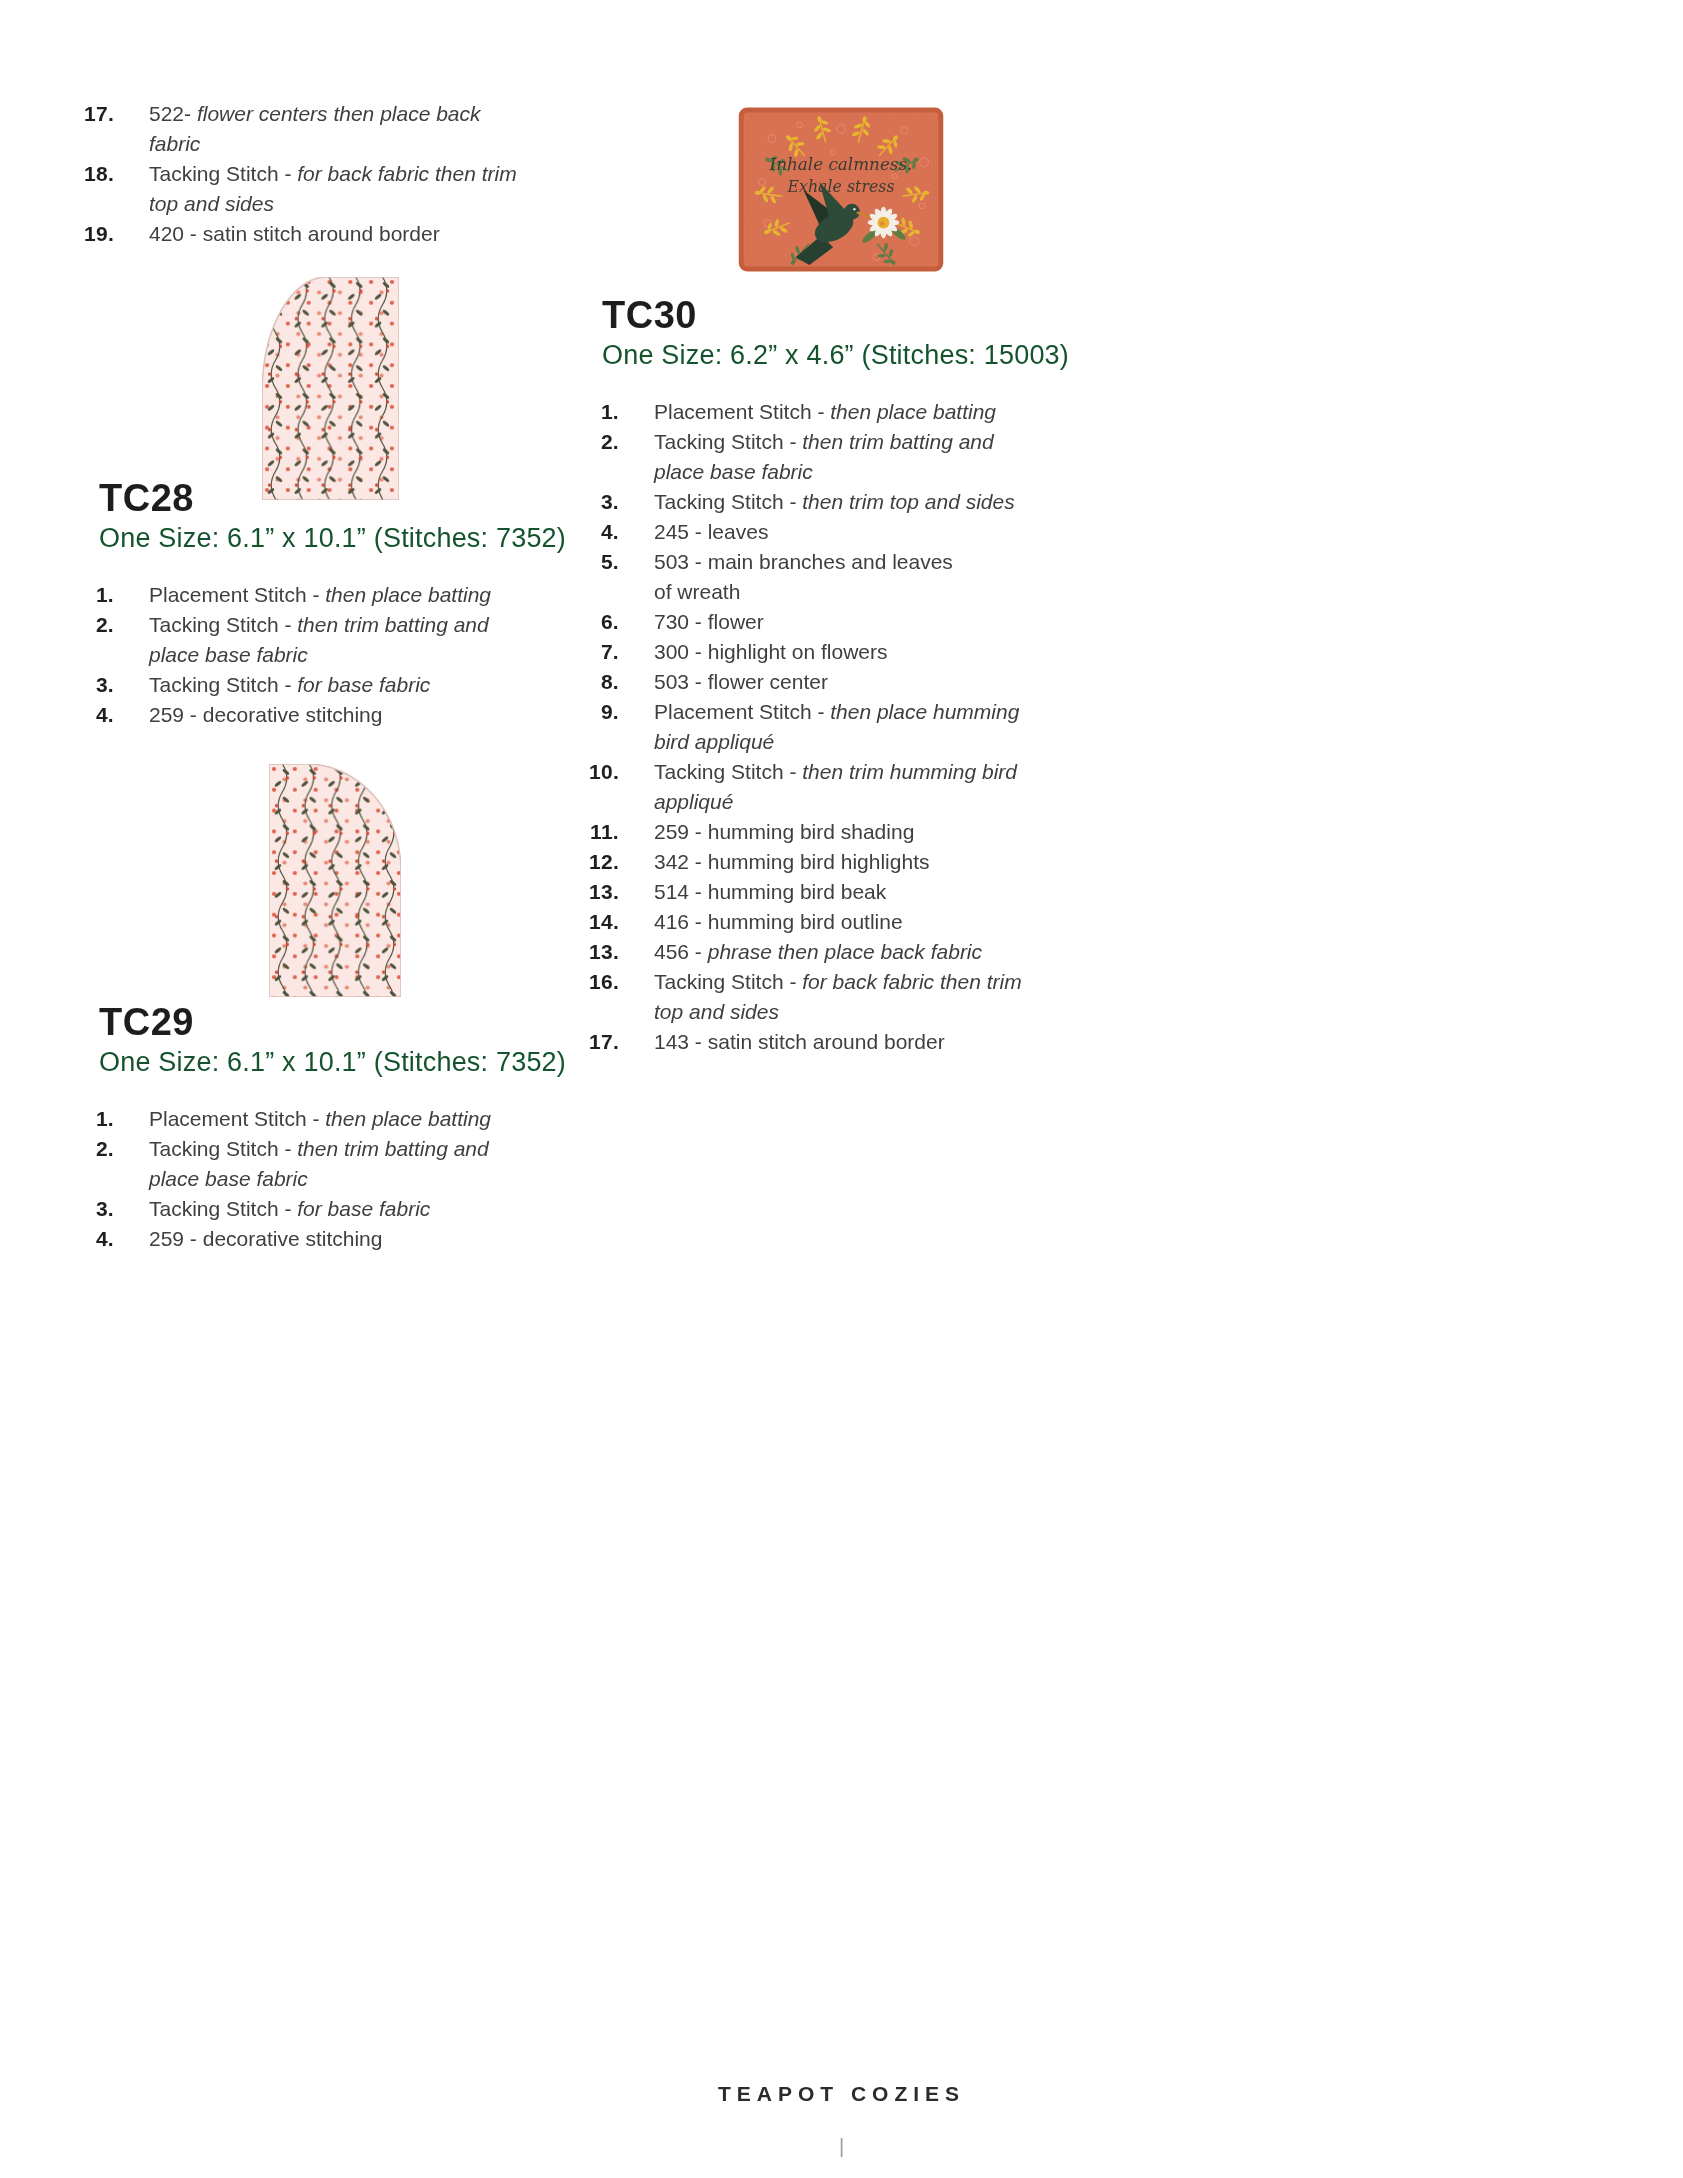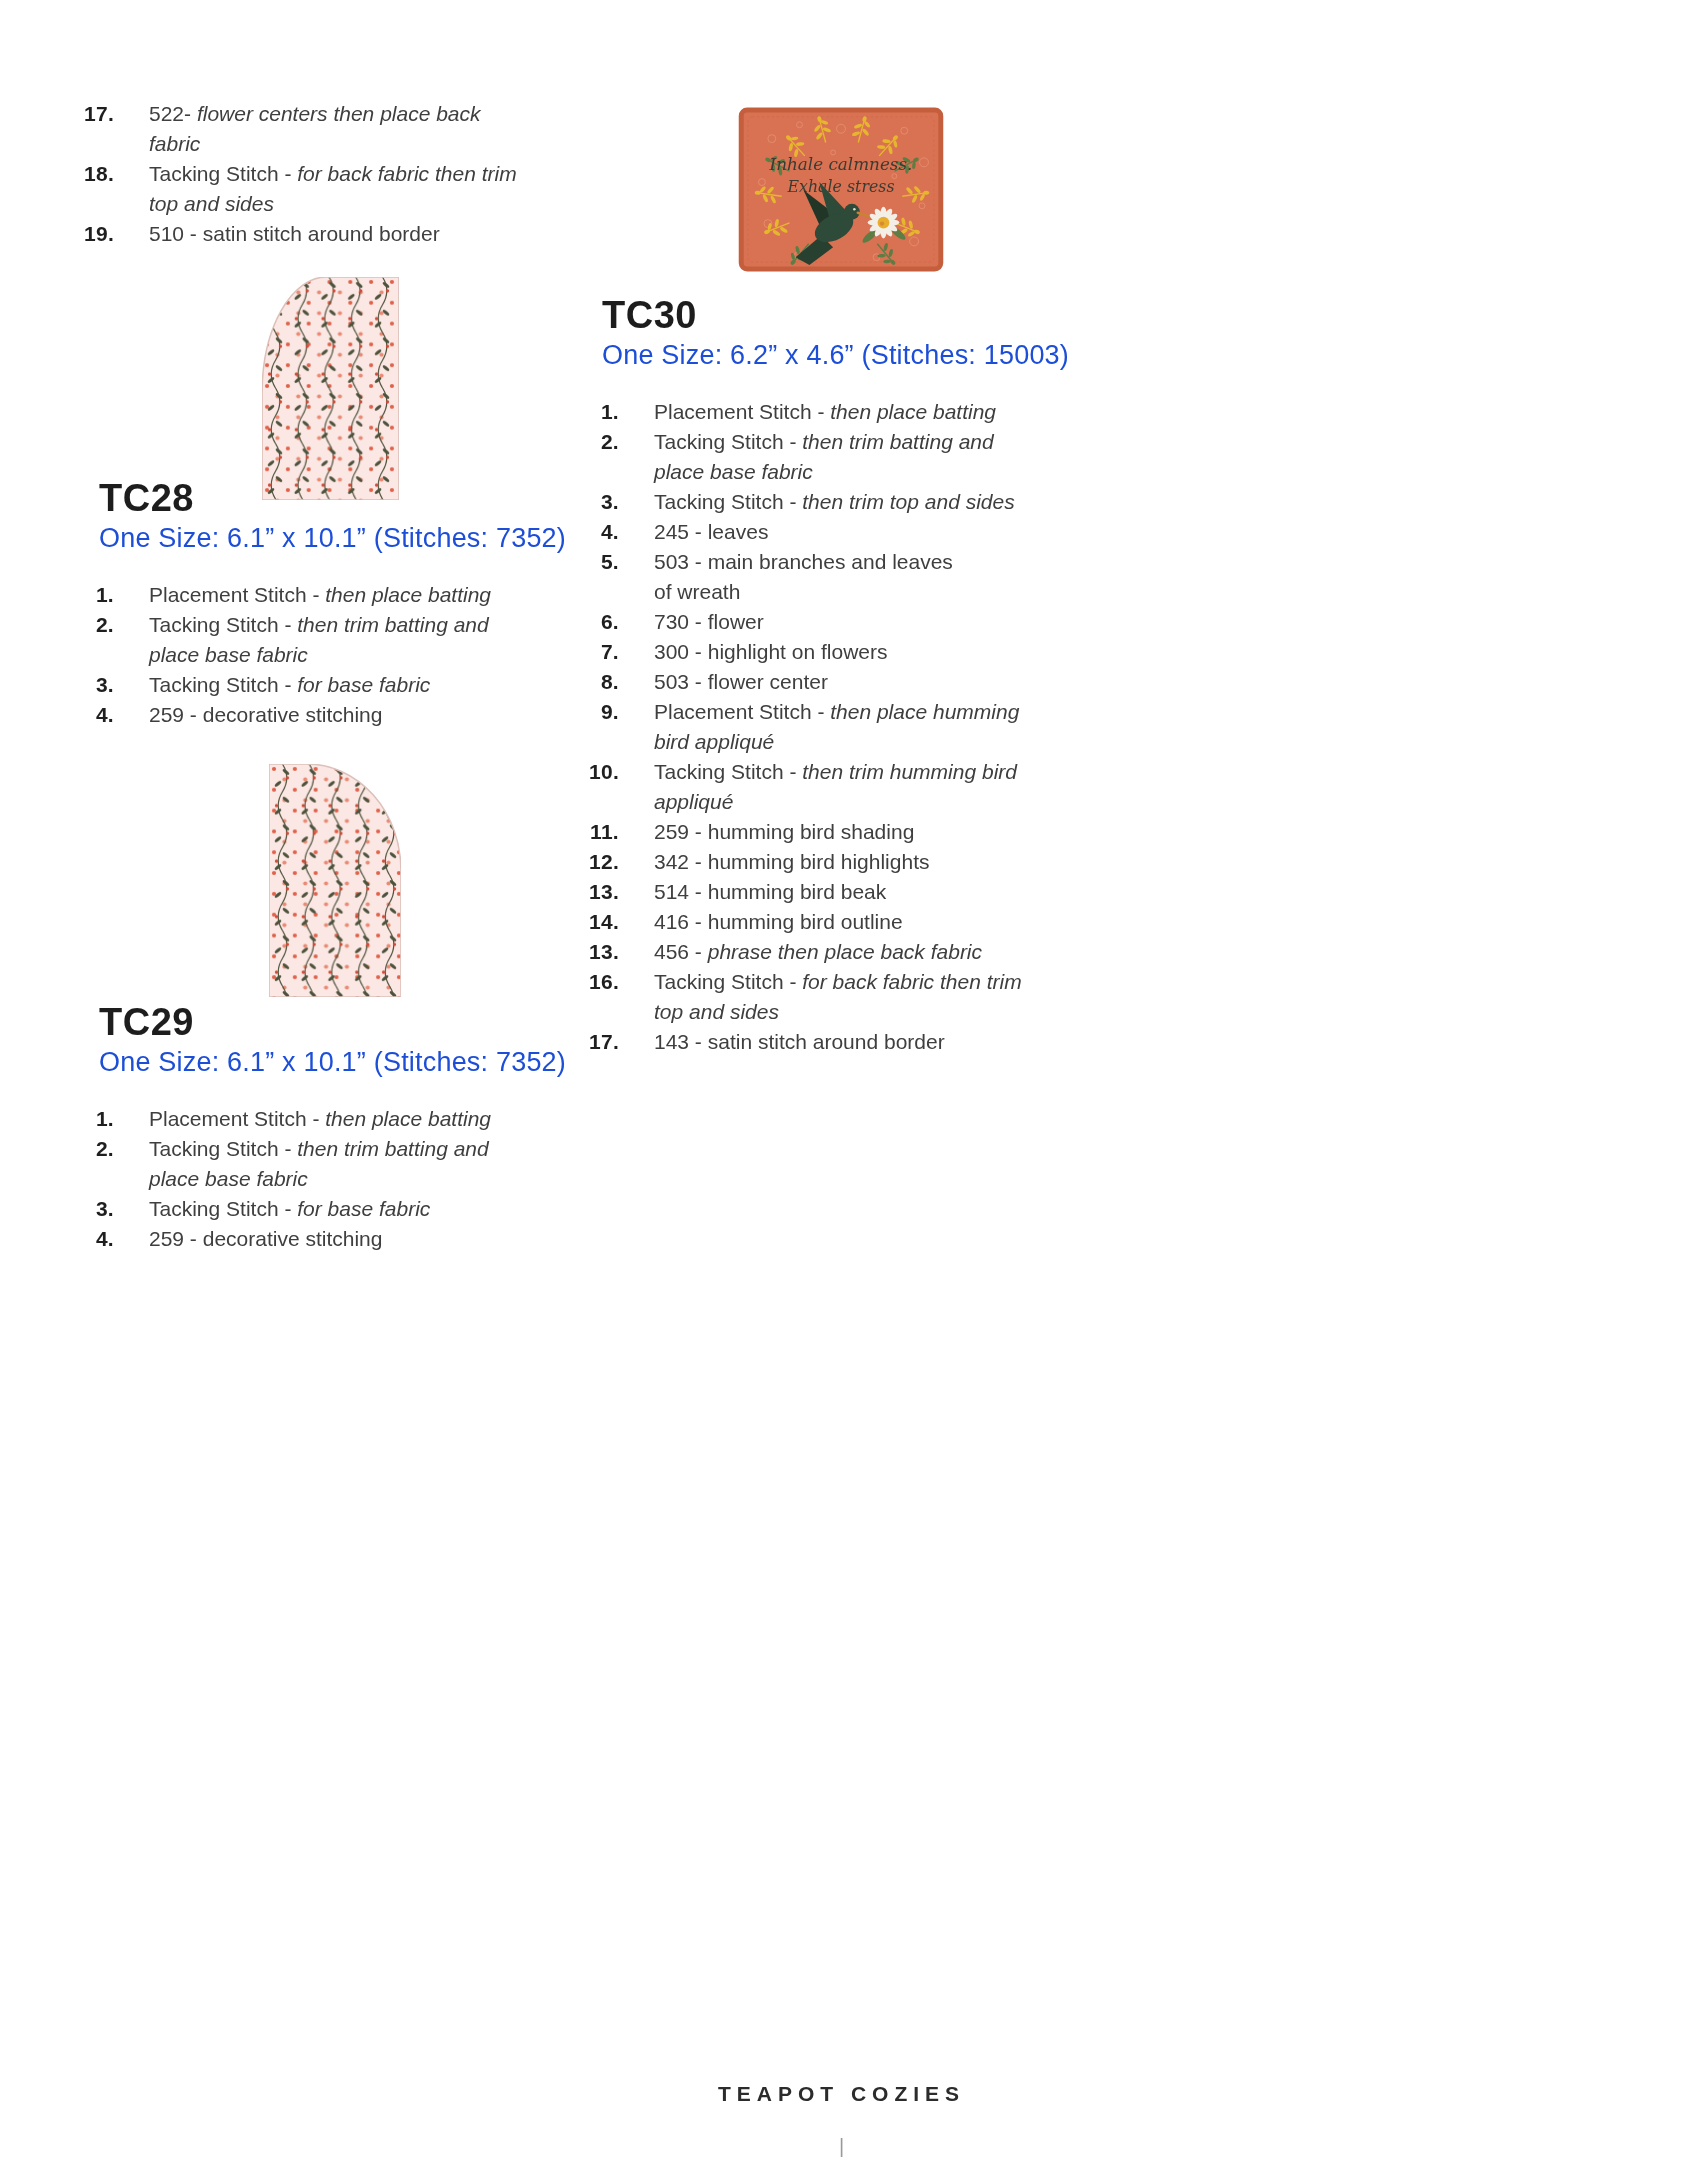--- a/index.html
+++ b/index.html
@@ -12,21 +12,21 @@
   ol.steps .num{width:30px;min-width:30px;text-align:right;margin-right:35px;
                 font-weight:bold;color:#1f1f1f;letter-spacing:0.3px;}
   ol.steps .txt{white-space:pre-wrap;font-weight:400;}
   ol.steps .txt em{font-style:italic;}
 
   
   section.tc{position:absolute;}
   section.tc h2{margin:0 0 0 15px;font-size:38px;line-height:44px;font-weight:bold;
                 color:#1d1d1d;letter-spacing:0.5px;}
   section.tc .subtitle{margin:2px 0 0 15px;font-size:27px;line-height:32px;font-weight:400;
-                color:#1d4ed8;letter-spacing:0.2px;}
+                color:#14532d;letter-spacing:0.2px;}
   section.tc ol.steps{margin-top:26px;}
 
   .cont-list{position:absolute;left:84px;top:99px;width:475px;}
 
   
   figure{margin:0;position:absolute;border-radius:26px;}
   .patch-fig{left:738px;top:107px;width:206px;height:165px;}
   .swatch1-fig{left:262px;top:277px;width:137px;height:223px;}
   .swatch2-fig{left:269px;top:764px;width:132px;height:233px;}
   figure svg{display:block;}
@@ -50,21 +50,21 @@
         <span class="txt"><span>522- </span><em>flower centers then place back
 fabric</em></span>
       </li>
       <li>
         <span class="num">18.</span>
         <span class="txt"><span>Tacking Stitch - </span><em>for back fabric then trim
 top and sides</em></span>
       </li>
       <li>
         <span class="num">19.</span>
-        <span class="txt"><span>510 - satin stitch around border</span><em></em></span>
+        <span class="txt"><span>420 - satin stitch around border</span><em></em></span>
       </li>
     </ol>
 
   <figure class="patch-fig">
     <svg width="206" height="165" viewBox="0 0 208 167">
       <defs>
         <g id="sprig">
           <path d="M0,2 L0,-22" stroke="currentColor" stroke-width="1.4" fill="none"></path>
           <ellipse cx="-4.5" cy="-6" rx="4.2" ry="1.8" transform="rotate(-35 -4.5 -6)" fill="currentColor"></ellipse>
           <ellipse cx="4.5" cy="-10" rx="4.2" ry="1.8" transform="rotate(35 4.5 -10)" fill="currentColor"></ellipse>

